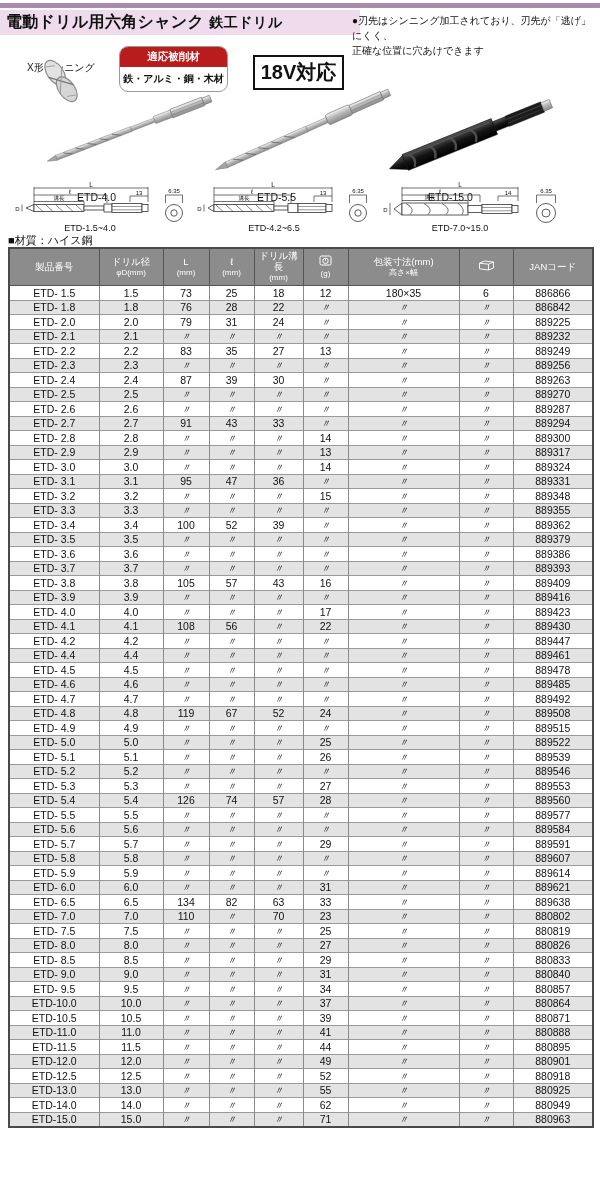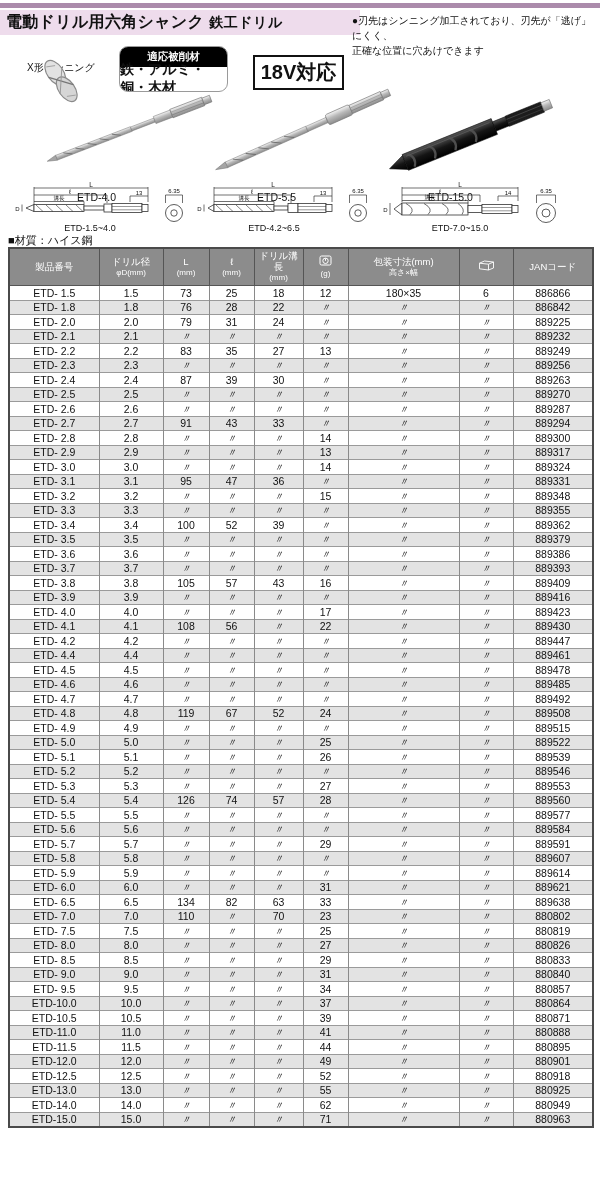--- a/index.html
+++ b/index.html
@@ -6,22 +6,22 @@
   body{font-family:"Liberation Sans","DejaVu Sans",sans-serif;background:#fff;}
   .page{position:relative;width:600px;height:1200px;background:#fff;overflow:hidden;color:#111;}
   .abs{position:absolute;}
   .top-strip{top:3px;left:0;width:600px;height:5px;background:#ab8bab;}
   .title-band{top:10px;left:0;width:360px;height:25px;background:#eedcec;display:flex;align-items:center;padding-left:6px;box-sizing:border-box;gap:5px;white-space:nowrap;}
   .t-small{font-size:16px;font-weight:bold;letter-spacing:.3px;}
   .t-large{font-size:14px;font-weight:bold;letter-spacing:.5px;}
   .note{top:13px;left:352px;width:246px;font-size:10px;line-height:1.5;color:#111;}
   .thinning-label{top:42px;left:27px;font-size:10px;margin-top:19px;}
   .material-box{top:46px;left:119px;width:109px;height:46px;border:1px solid #9a9a9a;border-radius:9px;overflow:hidden;background:#fff;box-sizing:border-box;}
-  .material-box-header{height:20px;background:#000000;color:#fff;font-size:10.5px;font-weight:bold;display:flex;align-items:center;justify-content:center;}
-  .material-box-body{height:24px;display:flex;align-items:center;justify-content:center;font-size:14px;font-weight:bold;}
+  .material-box-header{height:20px;background:#b91c1c;color:#fff;font-size:10.5px;font-weight:bold;display:flex;align-items:center;justify-content:center;}
+  .material-box-body{height:24px;display:flex;align-items:center;justify-content:center;font-size:10px;font-weight:bold;}
   .badge-18v{top:55px;left:253px;width:91px;height:35px;border:2.5px solid #111;background:#fff;display:flex;align-items:center;justify-content:center;font-size:20px;font-weight:bold;box-sizing:border-box;}
   .photo-label{font-size:10.5px;width:60px;text-align:left;margin-top:24px;}
   .material-note{top:233px;left:8px;font-size:11px;font-weight:normal;}
   .spec-table-wrap{top:247px;left:8px;}
   table.spec{border-collapse:collapse;table-layout:fixed;width:584px;border:2px solid #4a4a4a;}
   table.spec th{background:#8c8c8c;color:#fff;font-weight:normal;height:36px;border:1px solid #555;padding:0;vertical-align:middle;}
   .h-main{font-size:9.5px;line-height:1.15;}
   .h-sub{font-size:8px;line-height:1.2;}
   table.spec td{height:13.5px;font-size:10.5px;text-align:center;padding:0;line-height:1;border-left:1px solid #8a8a8a;border-right:1px solid #8a8a8a;border-top:1px solid #9a9a9a;color:#111;white-space:pre;overflow:hidden;}
   table.spec tbody tr:nth-child(even) td{background:#e3e3e3;}

